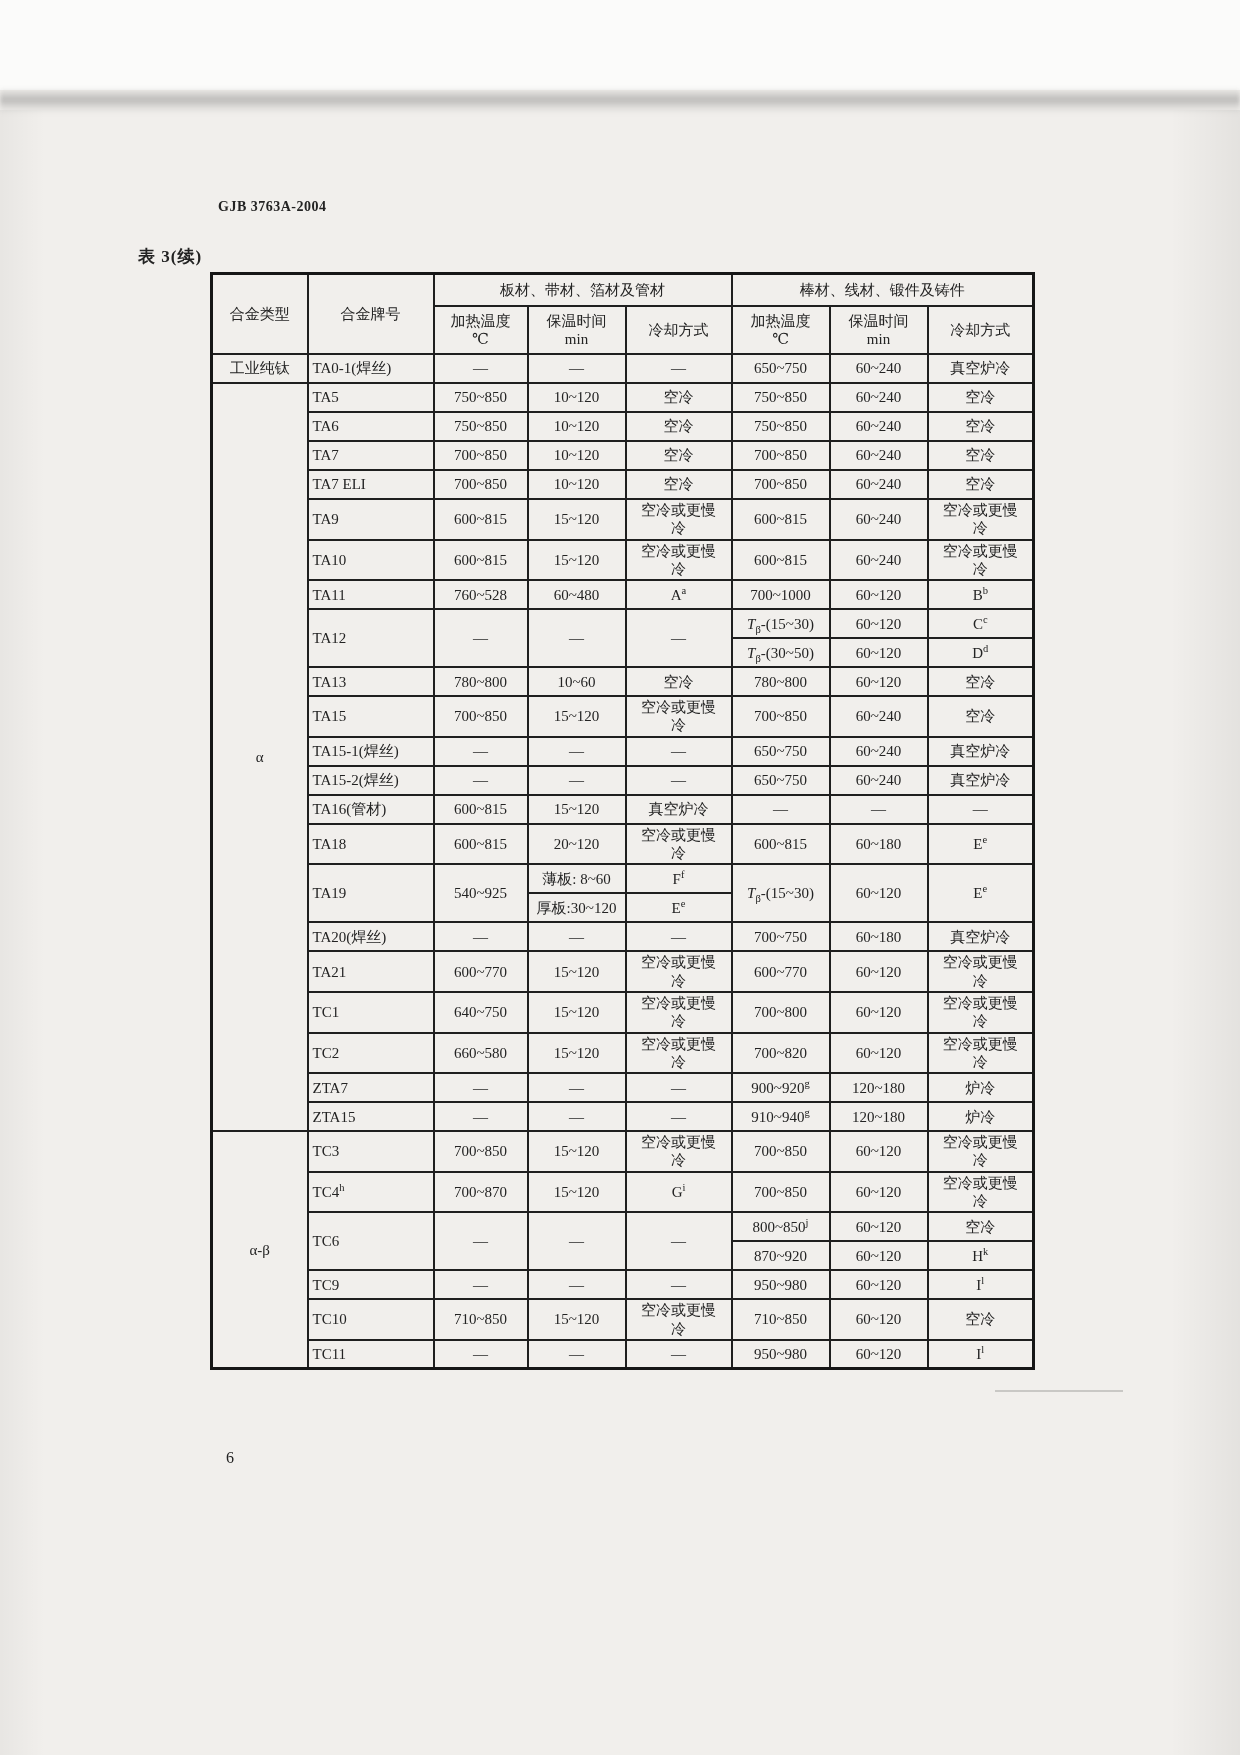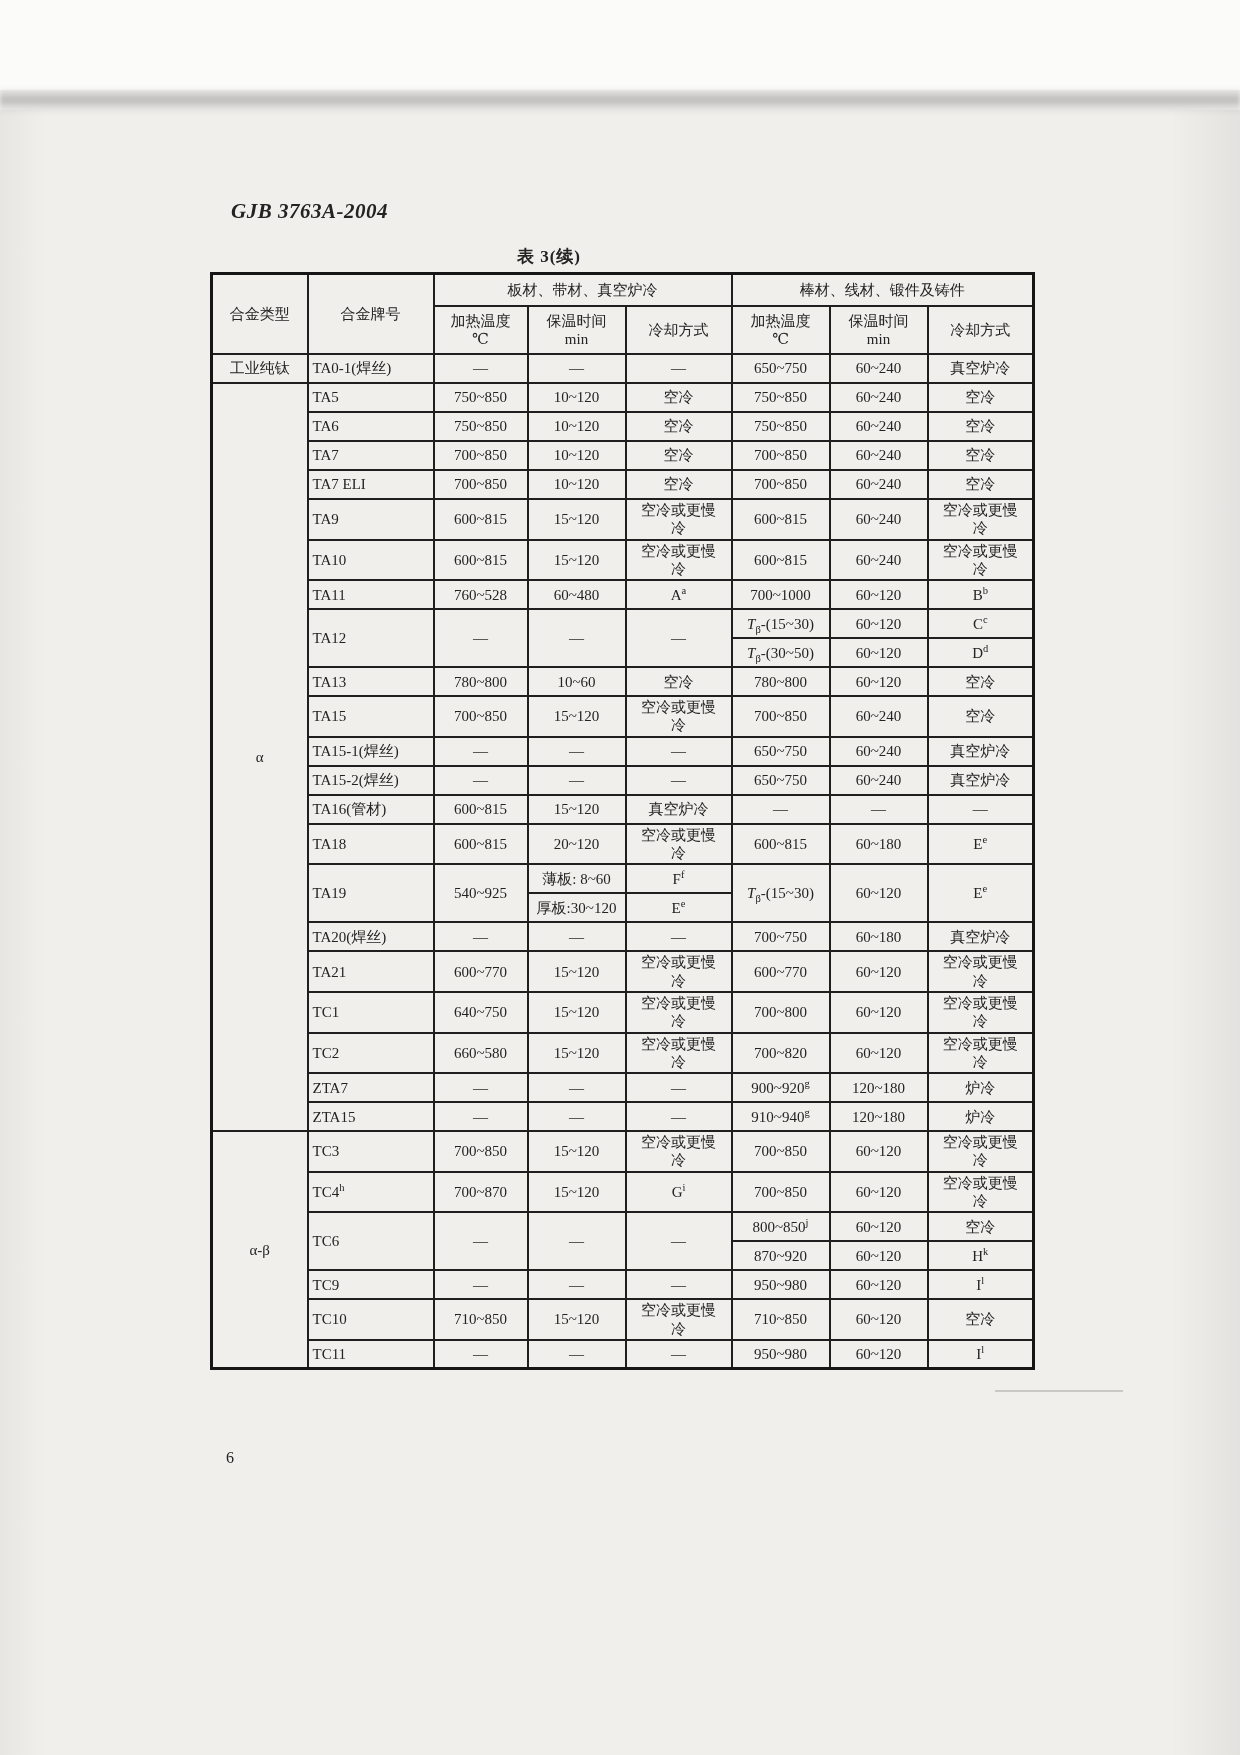--- a/index.html
+++ b/index.html
@@ -19,26 +19,26 @@
     position:absolute;top:110px;right:0;width:70px;height:1645px;
     background:linear-gradient(90deg,rgba(0,0,0,0),rgba(0,0,0,.055));
   }
   .left-vignette{
     position:absolute;top:110px;left:0;width:45px;height:1645px;
     background:linear-gradient(270deg,rgba(0,0,0,0),rgba(0,0,0,.04));
   }
   .artifact-line{position:absolute;left:995px;top:1390px;width:128px;height:2px;background:#c9c8c5;filter:blur(.5px);}
 
   .doc-code{
-    position:absolute;left:231px;top:199px;
-    font-size:21px;font-weight:bold;letter-spacing:.5px;font-style:italic;
+    position:absolute;left:218px;top:199px;
+    font-size:14px;font-weight:bold;letter-spacing:.5px;
   }
   .table-title{
     position:absolute;left:210px;top:245px;width:822px;
-    text-align:center;transform:translateX(-72px);
+    text-align:left;transform:translateX(-72px);
     font-size:17px;font-weight:600;letter-spacing:1px;
   }
   table.ht{
     position:absolute;left:210px;top:272px;width:822px;
     border-collapse:collapse;table-layout:fixed;
     border:3px solid #161616;
   }
   .ht th,.ht td{
     border:2px solid #1f1f1f;
     padding:1px 4px;
@@ -75,21 +75,21 @@
       <col style="width:98px">
       <col style="width:106px">
     <col style="width:98px">
       <col style="width:98px">
       <col style="width:106px">
   </colgroup>
   <thead>
     <tr class="hr1">
       <th rowspan="2">合金类型</th>
       <th rowspan="2">合金牌号</th>
-      <th colspan="3">板材、带材、真空炉冷</th>
+      <th colspan="3">板材、带材、箔材及管材</th>
       <th colspan="3">棒材、线材、锻件及铸件</th>
     </tr>
     <tr class="hr2">
       <th class="th-sub">加热温度
 ℃</th>
       <th class="th-sub">保温时间
 min</th>
       <th class="th-sub">冷却方式</th>
       <th class="th-sub">加热温度
 ℃</th>

